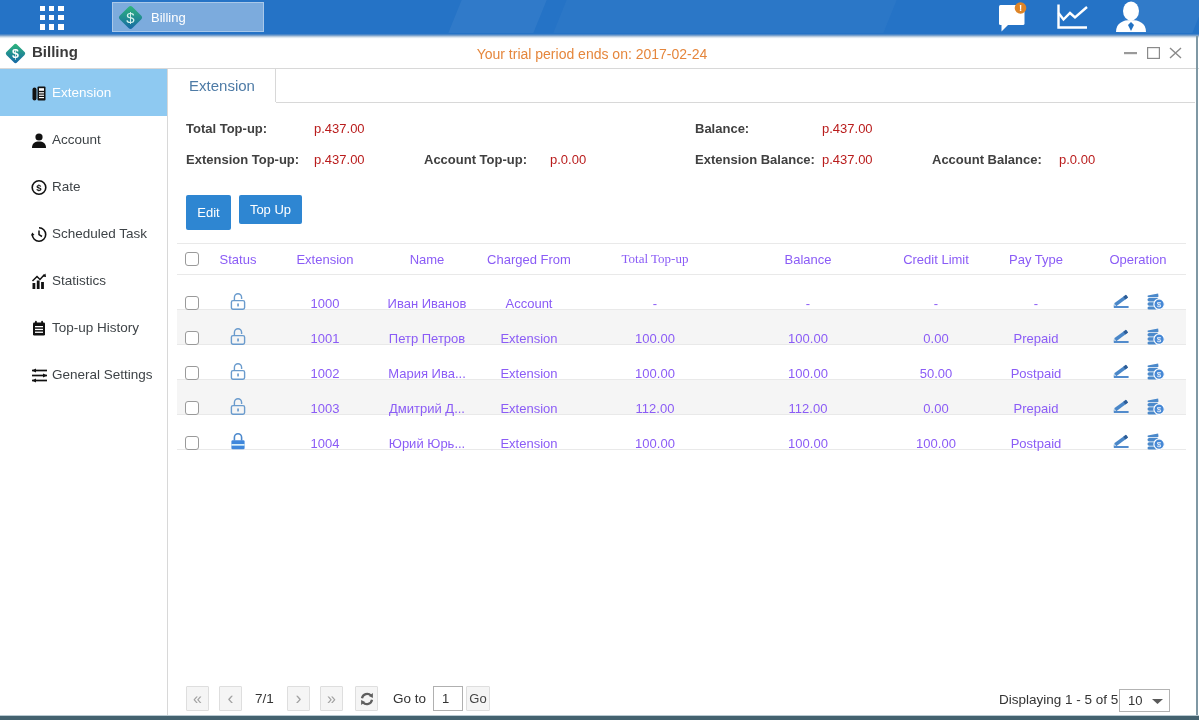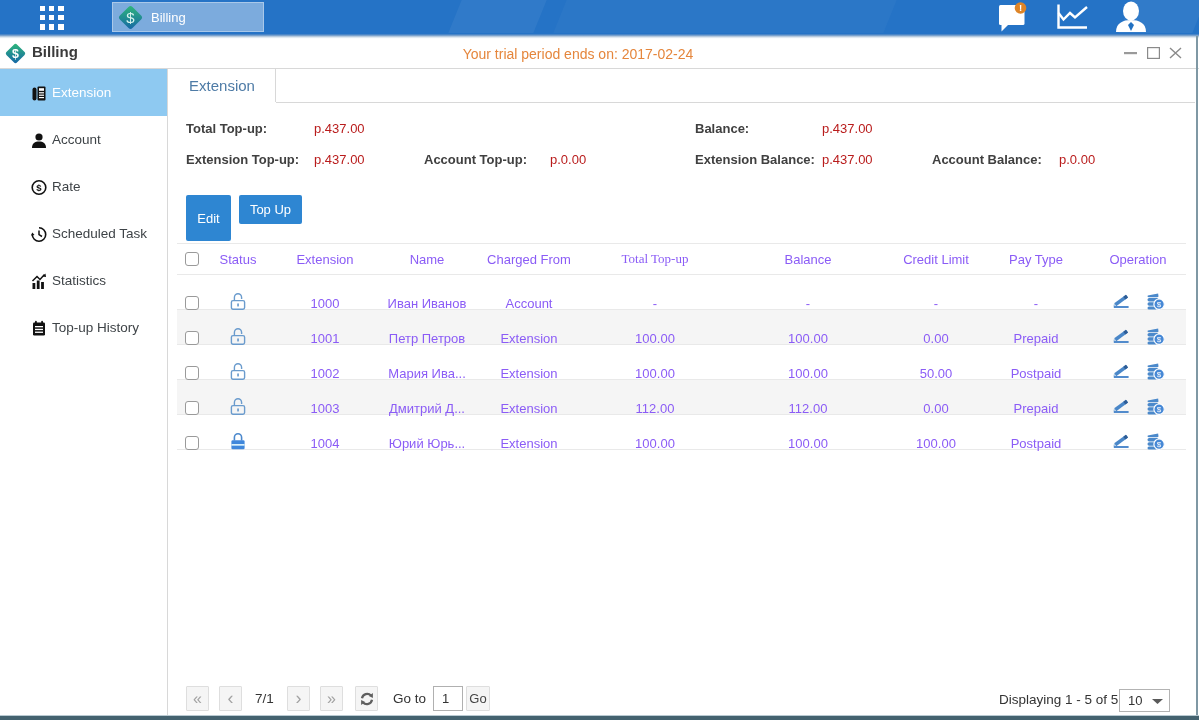--- a/index.html
+++ b/index.html
@@ -14,21 +14,21 @@
 #appsgrid div { position:absolute; width:5.2px; height:5.2px; background:#fff; }
 #tasktab { position:absolute; left:112px; top:2px; width:152px; height:30px;
   background:rgba(255,255,255,0.40); border:1px solid rgba(255,255,255,0.35);
   display:flex; align-items:center; }
 #tasktab span { color:#fff; font-size:13px; margin-left:8px; }
 .topicon { position:absolute; top:0; }
 
 
 #titlebar { position:absolute; left:0; top:35px; width:1199px; height:34px;
   background:transparent; border-bottom:1px solid #d8d8d8; }
-#trialtext { position:absolute; left:578px; top:46px; transform:translateX(-50%);
+#trialtext { position:absolute; left:592px; top:46px; transform:translateX(-50%);
   font-size:14px; color:#e5863c; white-space:nowrap; }
 .winbtn { position:absolute; top:0; color:#888; }
 
 
 #sidebar { position:absolute; left:0; top:69px; width:168px; height:647px;
   background:#fff; border-right:1px solid #d8d8d8; }
 .menuitem { position:relative; height:47px; display:flex; align-items:center;
   font-size:13.5px; color:#3e4347; }
 .menuitem .mico { position:absolute; left:31px; top:50%; transform:translateY(-50%);
   width:16px; height:16px; }
@@ -196,20 +196,33 @@
         <span class="mico" id="ic-topup"><svg width="16" height="17" viewBox="0 0 16 17">
             <rect x="2" y="2.5" width="12" height="13" rx="1.2" fill="#111"></rect>
             <rect x="4" y="0.8" width="1.8" height="3.4" rx="0.9" fill="#111"></rect>
             <rect x="10.2" y="0.8" width="1.8" height="3.4" rx="0.9" fill="#111"></rect>
             <rect x="4" y="6" width="8" height="1.3" fill="#fff"></rect>
             <rect x="4" y="8.8" width="8" height="1.3" fill="#fff"></rect>
             <rect x="4" y="11.6" width="8" height="1.3" fill="#fff"></rect>
           </svg></span>
         <span class="mlabel">Top-up History</span>
       </div>
+    <div class="menuitem">
+        <span class="mico" id="ic-set"><svg width="17" height="17" viewBox="0 0 17 17">
+            <g stroke="#111" stroke-width="1.7">
+              <line x1="1" y1="3.5" x2="16" y2="3.5"></line>
+              <line x1="1" y1="8.5" x2="16" y2="8.5"></line>
+              <line x1="1" y1="13.5" x2="16" y2="13.5"></line>
+            </g>
+            <path d="M1 3.5 L5 1.5 L5 5.5 Z" fill="#111"></path>
+            <path d="M16 8.5 L12 6.5 L12 10.5 Z" fill="#111"></path>
+            <path d="M1 13.5 L5 11.5 L5 15.5 Z" fill="#111"></path>
+          </svg></span>
+        <span class="mlabel">General Settings</span>
+      </div>
   </div>
 
   <div id="content">
     <div id="tabstrip">
       <div id="tabline"></div>
       <div id="tabactive">Extension</div>
     </div>
 
     <div class="slabel" style="left:17px; top:52px;">Total Top-up:</div>
     <div class="sval" style="left:145px; top:52px;">p.437.00</div>
@@ -218,21 +231,21 @@
 
     <div class="slabel" style="left:17px; top:83px;">Extension Top-up:</div>
     <div class="sval" style="left:145px; top:83px;">p.437.00</div>
     <div class="slabel" style="left:255px; top:83px;">Account Top-up:</div>
     <div class="sval" style="left:381px; top:83px;">p.0.00</div>
     <div class="slabel" style="left:526px; top:83px;">Extension Balance:</div>
     <div class="sval" style="left:653px; top:83px;">p.437.00</div>
     <div class="slabel" style="left:763px; top:83px;">Account Balance:</div>
     <div class="sval" style="left:890px; top:83px;">p.0.00</div>
 
-    <div class="btn" style="left:17px; top:126px; width:45px; height:46px;">Edit</div>
+    <div class="btn" style="left:17px; top:126px; width:45px; height:35px;">Edit</div>
     <div class="btn" style="left:70px; top:126px; width:63px; height:29px;">Top Up</div>
 
     <div id="tbl">
       <div class="trow" id="thead">
         <span class="cbx"></span>
         <span class="c" style="left:61px;">Status</span>
         <span class="c" style="left:148px;">Extension</span>
         <span class="c" style="left:250px;">Name</span>
         <span class="c" style="left:352px;">Charged From</span>
         <span class="c" style="left:478px;font-family:Liberation Serif, serif;">Total Top-up</span>

